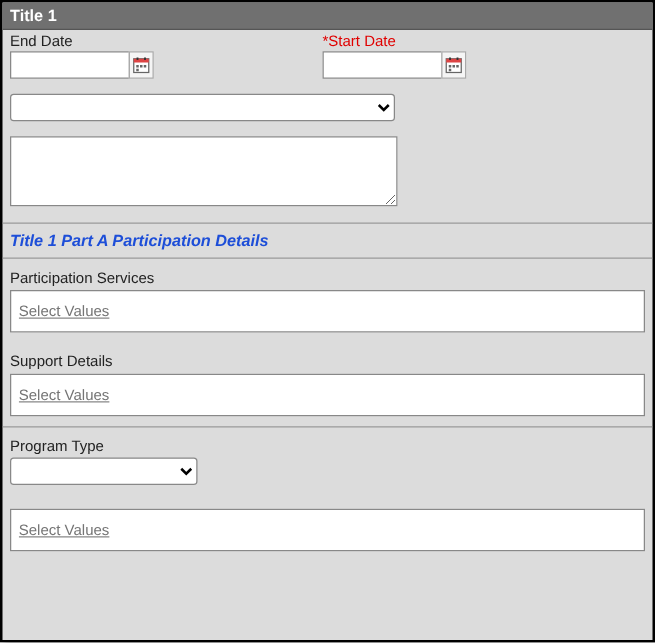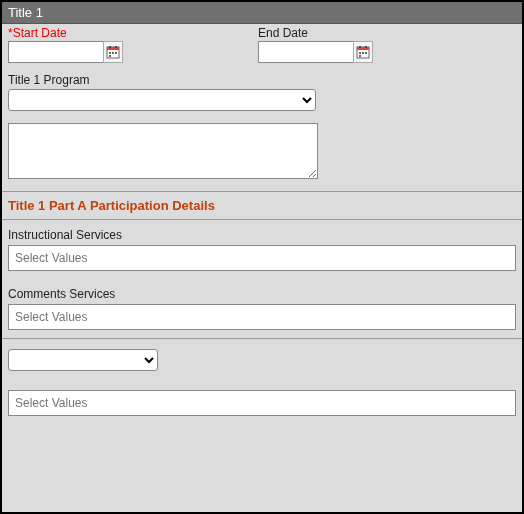--- a/index.html
+++ b/index.html
@@ -9,21 +9,21 @@
       height: 514px;
       border: 2px solid #000;
       box-shadow: 4px 4px 6px rgba(0,0,0,0.5);
       background: #dcdcdc;
       overflow: hidden;
       position: relative;
     }
     .titlebar {
       background: #707070;
       color: #fff;
-      font-weight: normal;
+      font-weight: bold;
       font-size: 13px;
       padding: 3px 6px;
       border-bottom: 1px solid #555;
     }
     .form-body { padding: 0; }
     .date-row {
       display: flex;
       gap: 0;
       padding: 2px 6px 8px 6px;
     }
@@ -76,32 +76,34 @@
     .section-hr {
       border: none;
       border-top: 1px solid #999;
       margin: 0;
     }
     .section-head {
       font-weight: bold;
       font-size: 13px;
       padding: 6px 6px 6px 6px;
       border-bottom: 1px solid #999;
-      color: #c2410c;
+      color: #1d4ed8;
+      font-style: italic;
     }
     .sub-field { padding: 8px 6px 8px 6px; }
     .multi-input {
       width: 100%;
       height: 26px;
       border: 1px solid #888;
       background: #fff;
       font-size: 12px;
       color: #888;
-      padding: 4px 6px;
+      padding: 16px 6px;
       margin-top: 3px;
+      text-decoration: underline;
     }
     .select-small {
       width: 150px;
       height: 22px;
       border: 1px solid #888;
       background: #fff;
       border-radius: 3px;
       font-size: 12px;
       margin-top: 2px;
     }
@@ -109,84 +111,84 @@
 </head>
 <body>
 
 <div class="window">
   <div class="titlebar">Title 1</div>
 
   <div class="form-body">
 
     <div class="date-row">
       <div class="date-field">
-        <div class="label required">*Start Date</div>
+        <div class="label">End Date</div>
         <div class="date-input-wrap">
           <input class="date-input" type="text" value="" style="">
           <div class="cal-btn">
             <svg viewBox="0 0 14 14">
                 <rect x="1" y="2" width="12" height="11" fill="#fff" stroke="#666"></rect>
                 <rect x="1" y="2" width="12" height="3" fill="#d44"></rect>
                 <line x1="4" y1="1" x2="4" y2="3" stroke="#333" stroke-width="1.5"></line>
                 <line x1="10" y1="1" x2="10" y2="3" stroke="#333" stroke-width="1.5"></line>
                 <rect x="3" y="7" width="2" height="2" fill="#666"></rect>
                 <rect x="6" y="7" width="2" height="2" fill="#666"></rect>
                 <rect x="9" y="7" width="2" height="2" fill="#666"></rect>
                 <rect x="3" y="10" width="2" height="2" fill="#666"></rect>
               </svg>
           </div>
         </div>
       </div>
       <div class="date-field">
-        <div class="label">End Date</div>
+        <div class="label required">*Start Date</div>
         <div class="date-input-wrap">
           <input class="date-input" type="text" value="" style="">
           <div class="cal-btn">
             <svg viewBox="0 0 14 14">
                 <rect x="1" y="2" width="12" height="11" fill="#fff" stroke="#666"></rect>
                 <rect x="1" y="2" width="12" height="3" fill="#d44"></rect>
                 <line x1="4" y1="1" x2="4" y2="3" stroke="#333" stroke-width="1.5"></line>
                 <line x1="10" y1="1" x2="10" y2="3" stroke="#333" stroke-width="1.5"></line>
                 <rect x="3" y="7" width="2" height="2" fill="#666"></rect>
                 <rect x="6" y="7" width="2" height="2" fill="#666"></rect>
                 <rect x="9" y="7" width="2" height="2" fill="#666"></rect>
                 <rect x="3" y="10" width="2" height="2" fill="#666"></rect>
               </svg>
           </div>
         </div>
       </div>
     </div>
 
     <div class="program-row">
-      <div class="label">Title 1 Program</div>
       <select class="select-wide">
         <option></option>
       </select>
     </div>
 
     <div class="comments-row">
       <textarea class="comments-area" value="" style=""></textarea>
     </div>
 
     <hr class="section-hr">
     <div class="section-head">Title 1 Part A Participation Details</div>
 
     <div class="sub-field">
-      <div class="label">Instructional Services</div>
+      <div class="label">Participation Services</div>
       <input class="multi-input" type="text" placeholder="Select Values" style="">
     </div>
 
     <div class="sub-field">
-      <div class="label">Comments Services</div>
+      <div class="label">Support Details</div>
       <input class="multi-input" type="text" placeholder="Select Values" style="">
     </div>
 
     <hr class="section-hr">
 
     <div class="sub-field">
+      <div class="label">Program Type</div>
       <select class="select-small">
         <option></option>
       </select>
     </div>
 
     <div class="sub-field">
       <input class="multi-input" type="text" placeholder="Select Values" style="">
     </div>
 
   </div>

